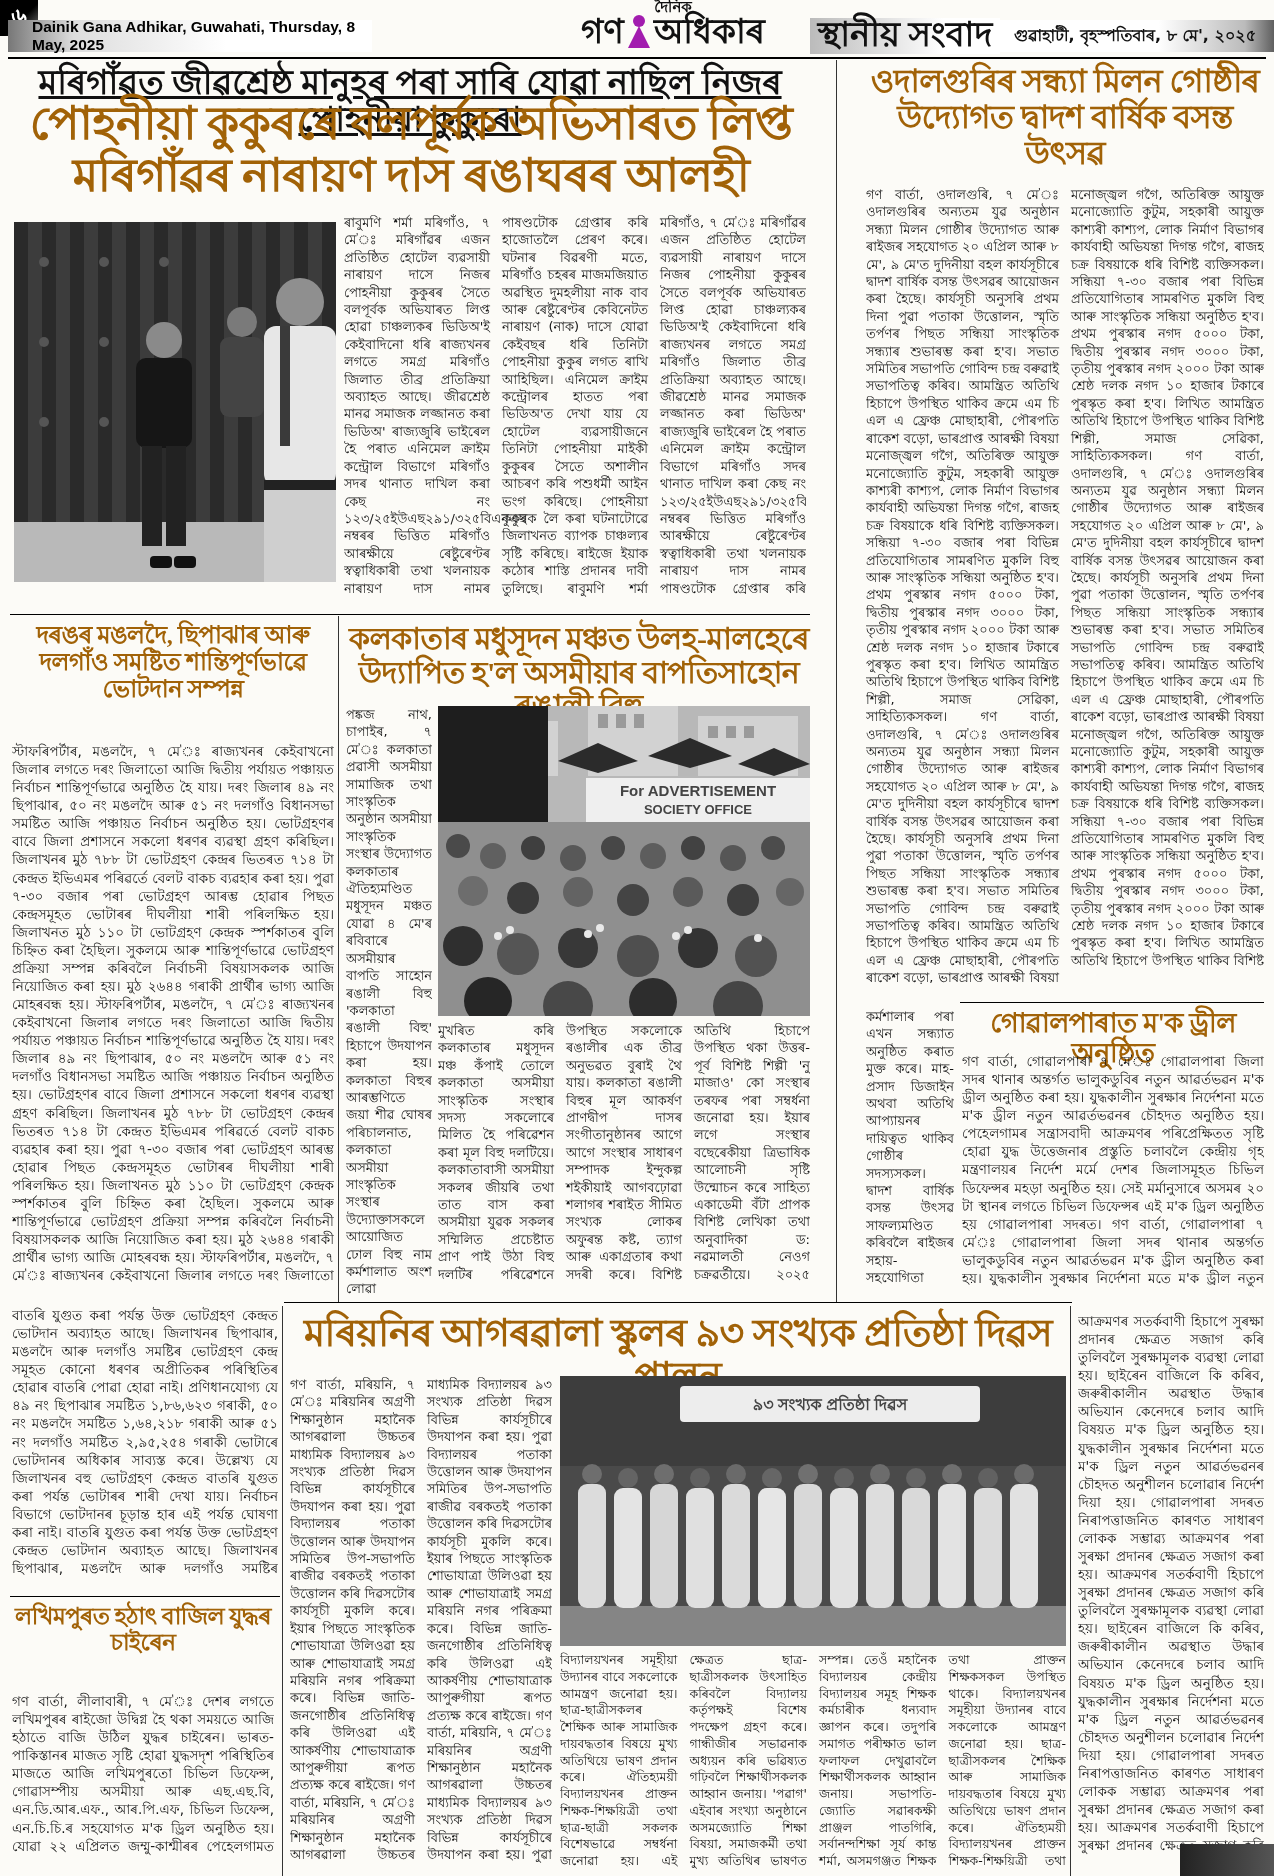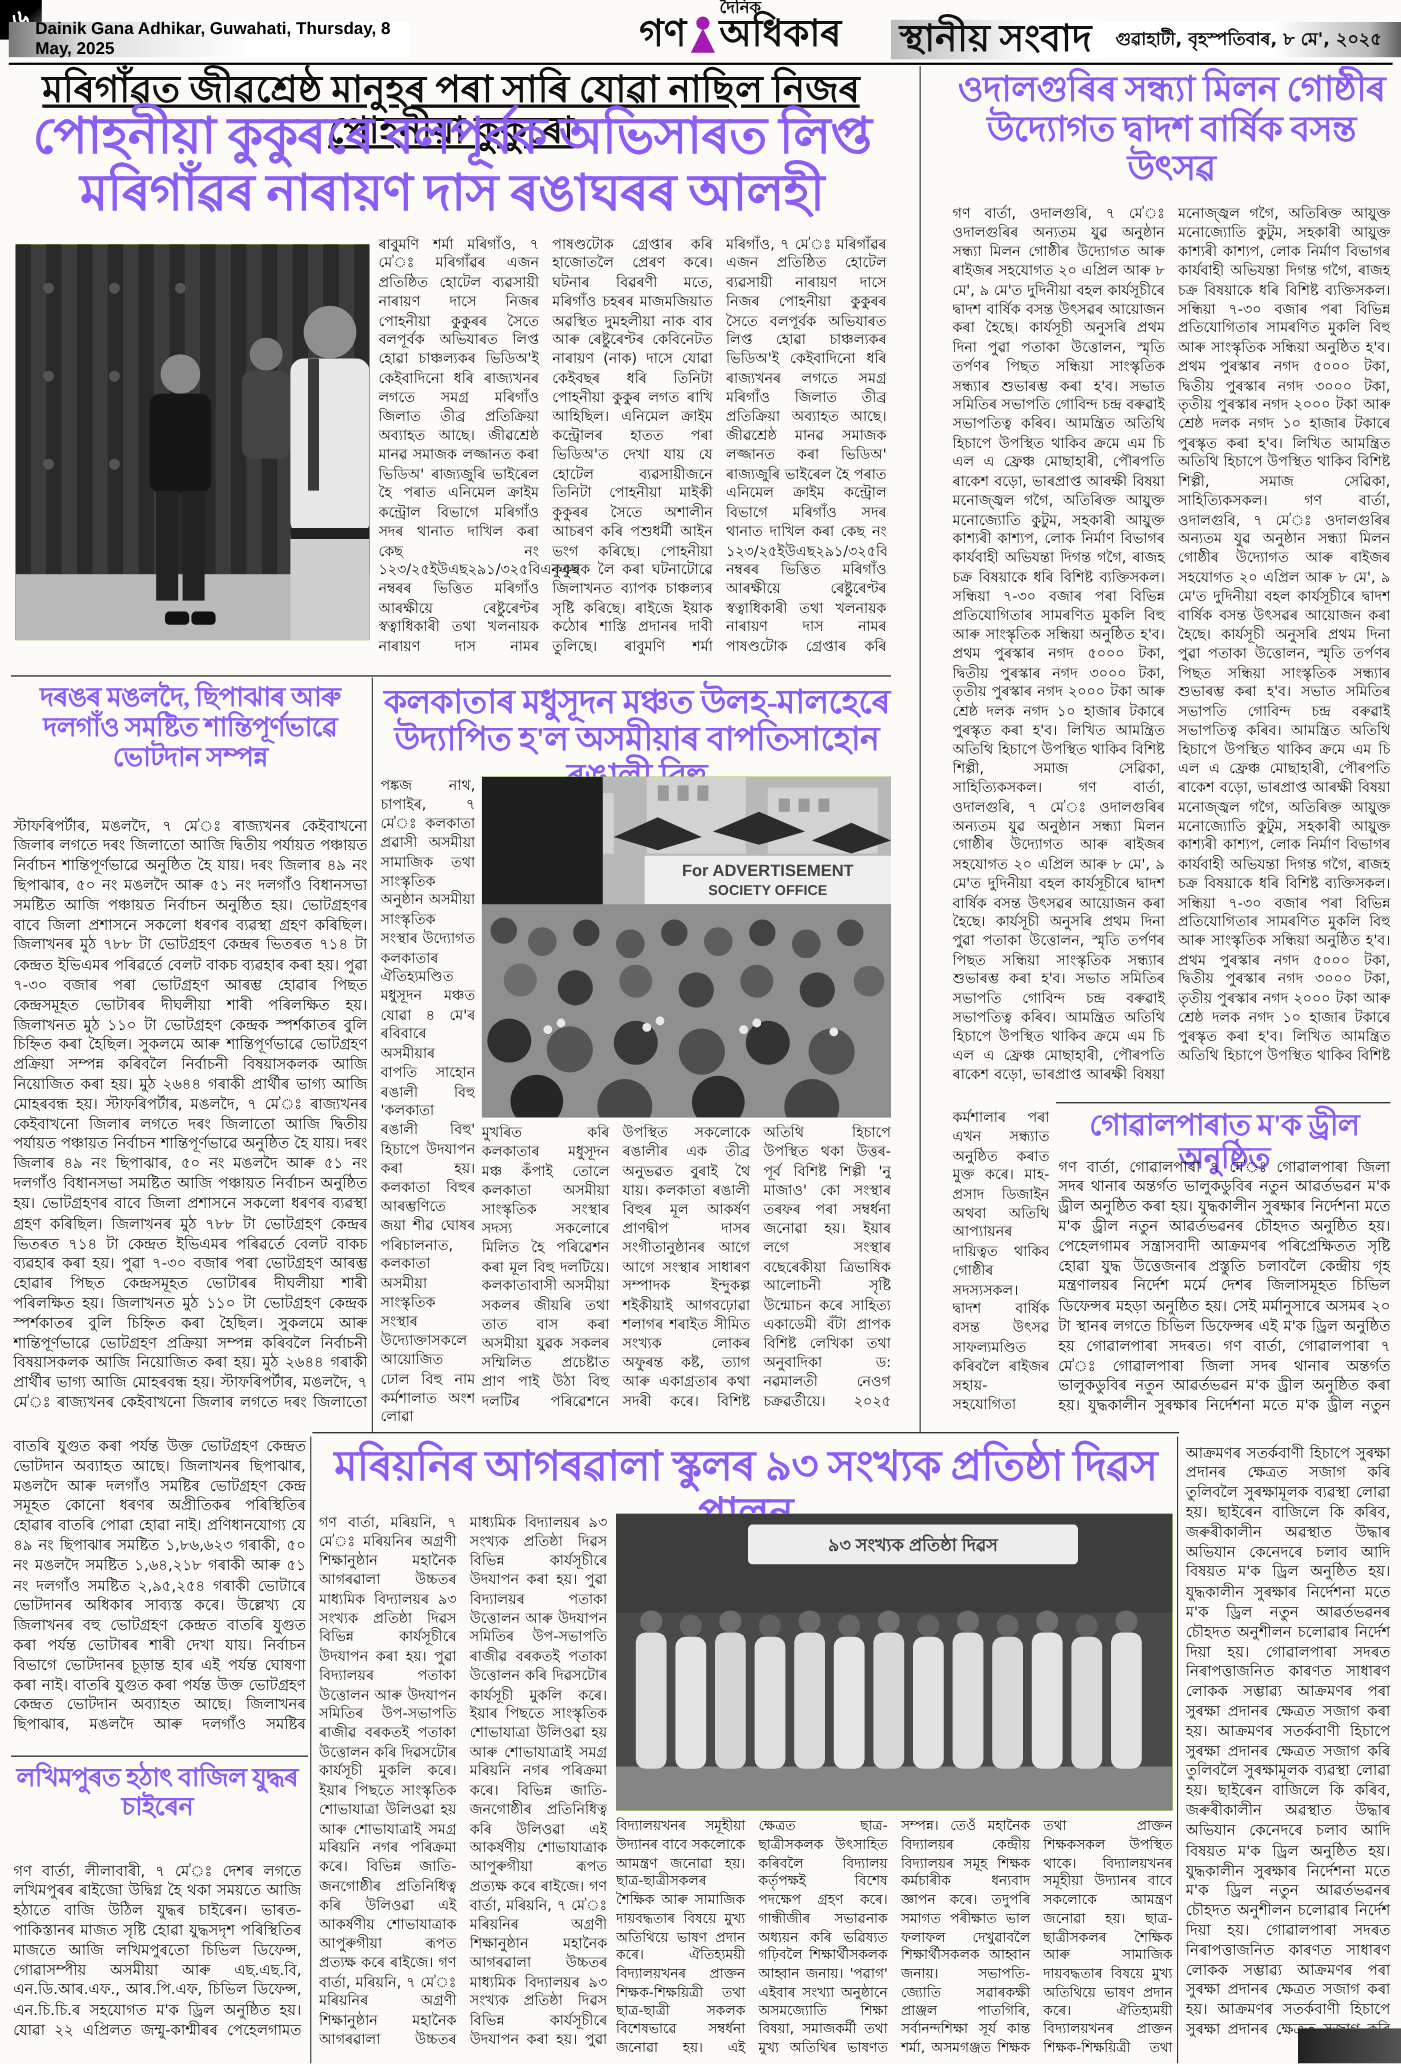--- a/index.html
+++ b/index.html
@@ -49,21 +49,21 @@
   }
   .header-rule{left:8px;top:57px;width:1258px;height:0;border-top:2px solid #000;}
 
   
   .kicker{
     font-size:34px;font-weight:900;text-align:center;
     text-decoration:underline;font-family:"Liberation Serif",serif;line-height:1.1;
   }
   .headline{
     font-weight:900;text-align:center;line-height:1.12;
-    font-family:"Liberation Serif",serif;color:#8b5cf6;letter-spacing:-0.5px;
+    font-family:"Liberation Serif",serif;color:#a16207;letter-spacing:-0.5px;
   }
   .story-body{
     font-size:13px;line-height:1.34;text-align:justify;
     overflow:hidden;column-gap:12px;color:#141414;
     font-family:"DejaVu Sans",sans-serif;
   }
   .vline{border-left:1px solid #333;width:0;}
   .hline{border-top:1px solid #000;height:0;}
 
   

